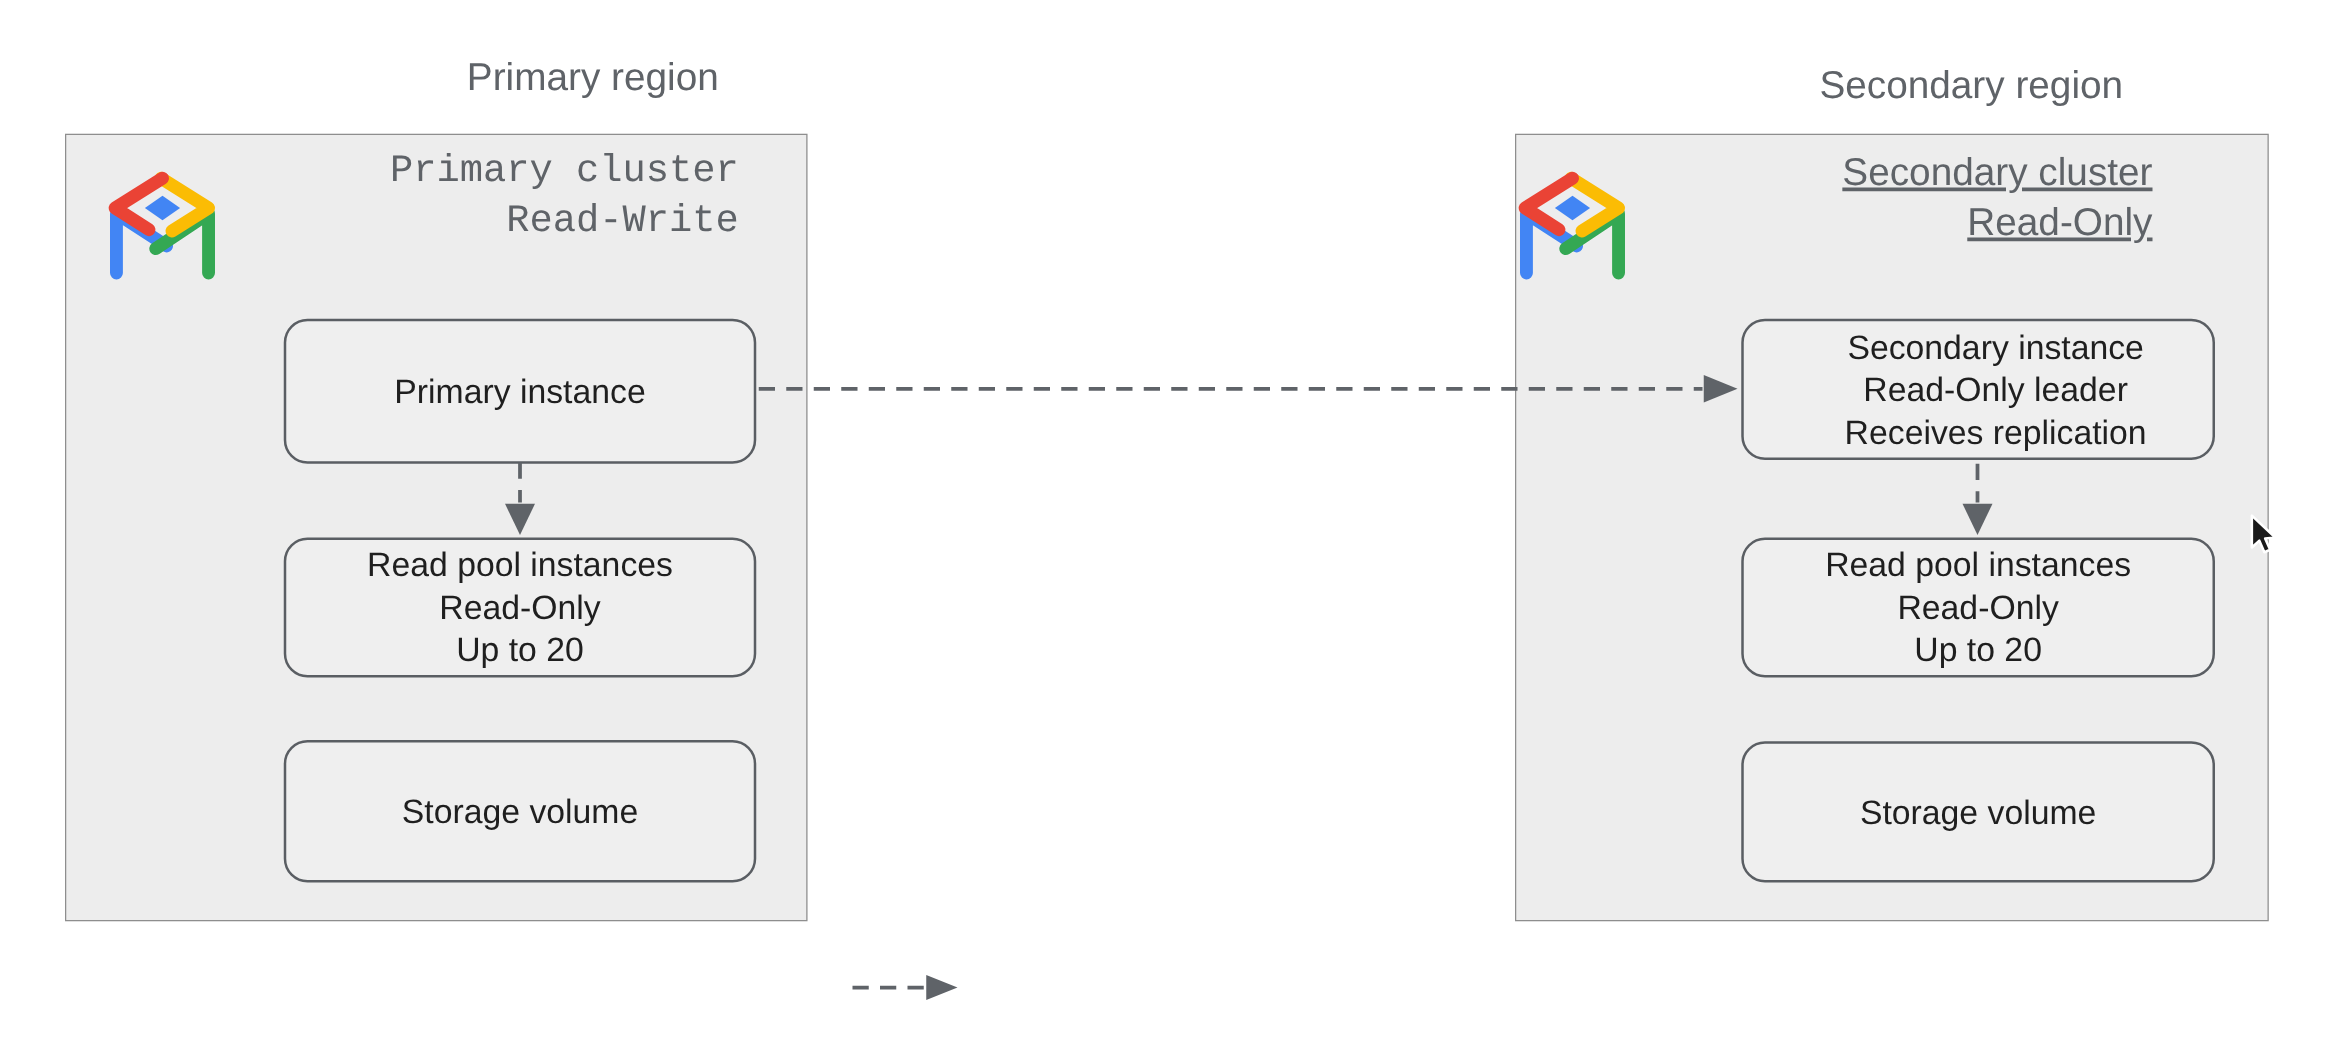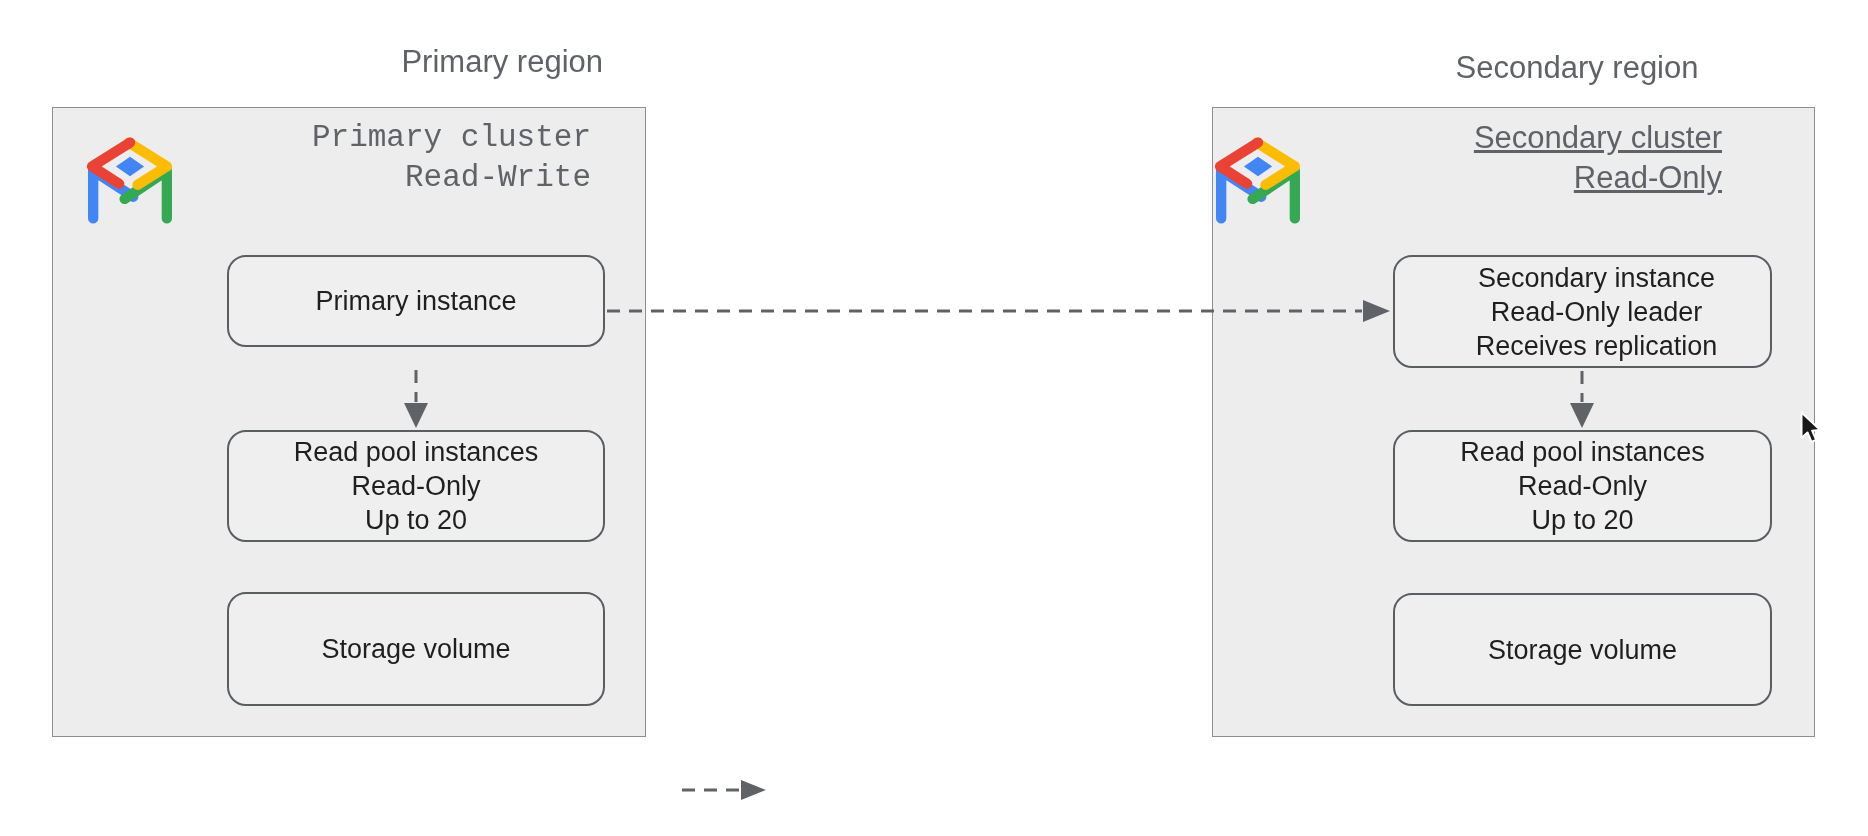--- a/index.html
+++ b/index.html
@@ -67,21 +67,21 @@
     font-size:27px;
     color:var(--c-muted_text,#5f6368);
     white-space:nowrap;
   }
 </style>
 </head>
 <body>
 
 <div id="canvas">
 
-  <div class="region-title" style="left:243px;top:42px;">Primary region</div>
+  <div class="region-title" style="left:215px;top:42px;">Primary region</div>
   <div class="region-title" style="left:1397px;top:48px;text-align:center;">Secondary region</div>
 
   <div class="cluster" style="left:52px;top:107px;width:594px;height:630px;"></div>
   <div class="cluster-title" style="left:231px;top:118px;font-family:Liberation Mono, monospace;">
     <div>Primary cluster</div>
     <div>Read-Write</div>
   </div>
 
   <div class="cluster" style="left:1212px;top:107px;width:603px;height:630px;"></div>
   <div class="cluster-title" style="left:1362px;top:118px;text-decoration:underline;">
@@ -97,21 +97,21 @@
     <path d="M48,19 L61,28 L48,37 L35,28 Z" style="fill:var(--c-logo_blue,#4285F4)"></path>
   </svg>
   <svg class="logo" style="left:1206px;top:136px;" width="104" height="102" viewBox="0 0 96 94">
     <polyline points="14,76 14,32 51,56" style="stroke:var(--c-logo_blue,#4285F4)" stroke-width="9.5" fill="none" stroke-linecap="round" stroke-linejoin="round"></polyline>
     <polyline points="43,58 82,32 82,76" style="stroke:var(--c-logo_green,#34A853)" stroke-width="9.5" fill="none" stroke-linecap="round" stroke-linejoin="round"></polyline>
     <polyline points="47,6 82,28 55,45" style="stroke:var(--c-logo_yellow,#FBBC04)" stroke-width="9.5" fill="none" stroke-linecap="round" stroke-linejoin="round"></polyline>
     <polyline points="48,6 13,28 38,44" style="stroke:var(--c-logo_red,#EA4335)" stroke-width="9.5" fill="none" stroke-linecap="round" stroke-linejoin="round"></polyline>
     <path d="M48,19 L61,28 L48,37 L35,28 Z" style="fill:var(--c-logo_blue,#4285F4)"></path>
   </svg>
 
-  <div class="node" style="left:227px;top:255px;width:378px;height:92px;">
+  <div class="node" style="left:227px;top:255px;width:378px;height:116px;">
     <div>Primary instance</div>
   </div>
   <div class="node" style="left:227px;top:430px;width:378px;height:112px;">
     <div>Read pool instances</div>
     <div>Read-Only</div>
     <div>Up to 20</div>
   </div>
   <div class="node" style="left:227px;top:592px;width:378px;height:114px;">
     <div>Storage volume</div>
   </div>

